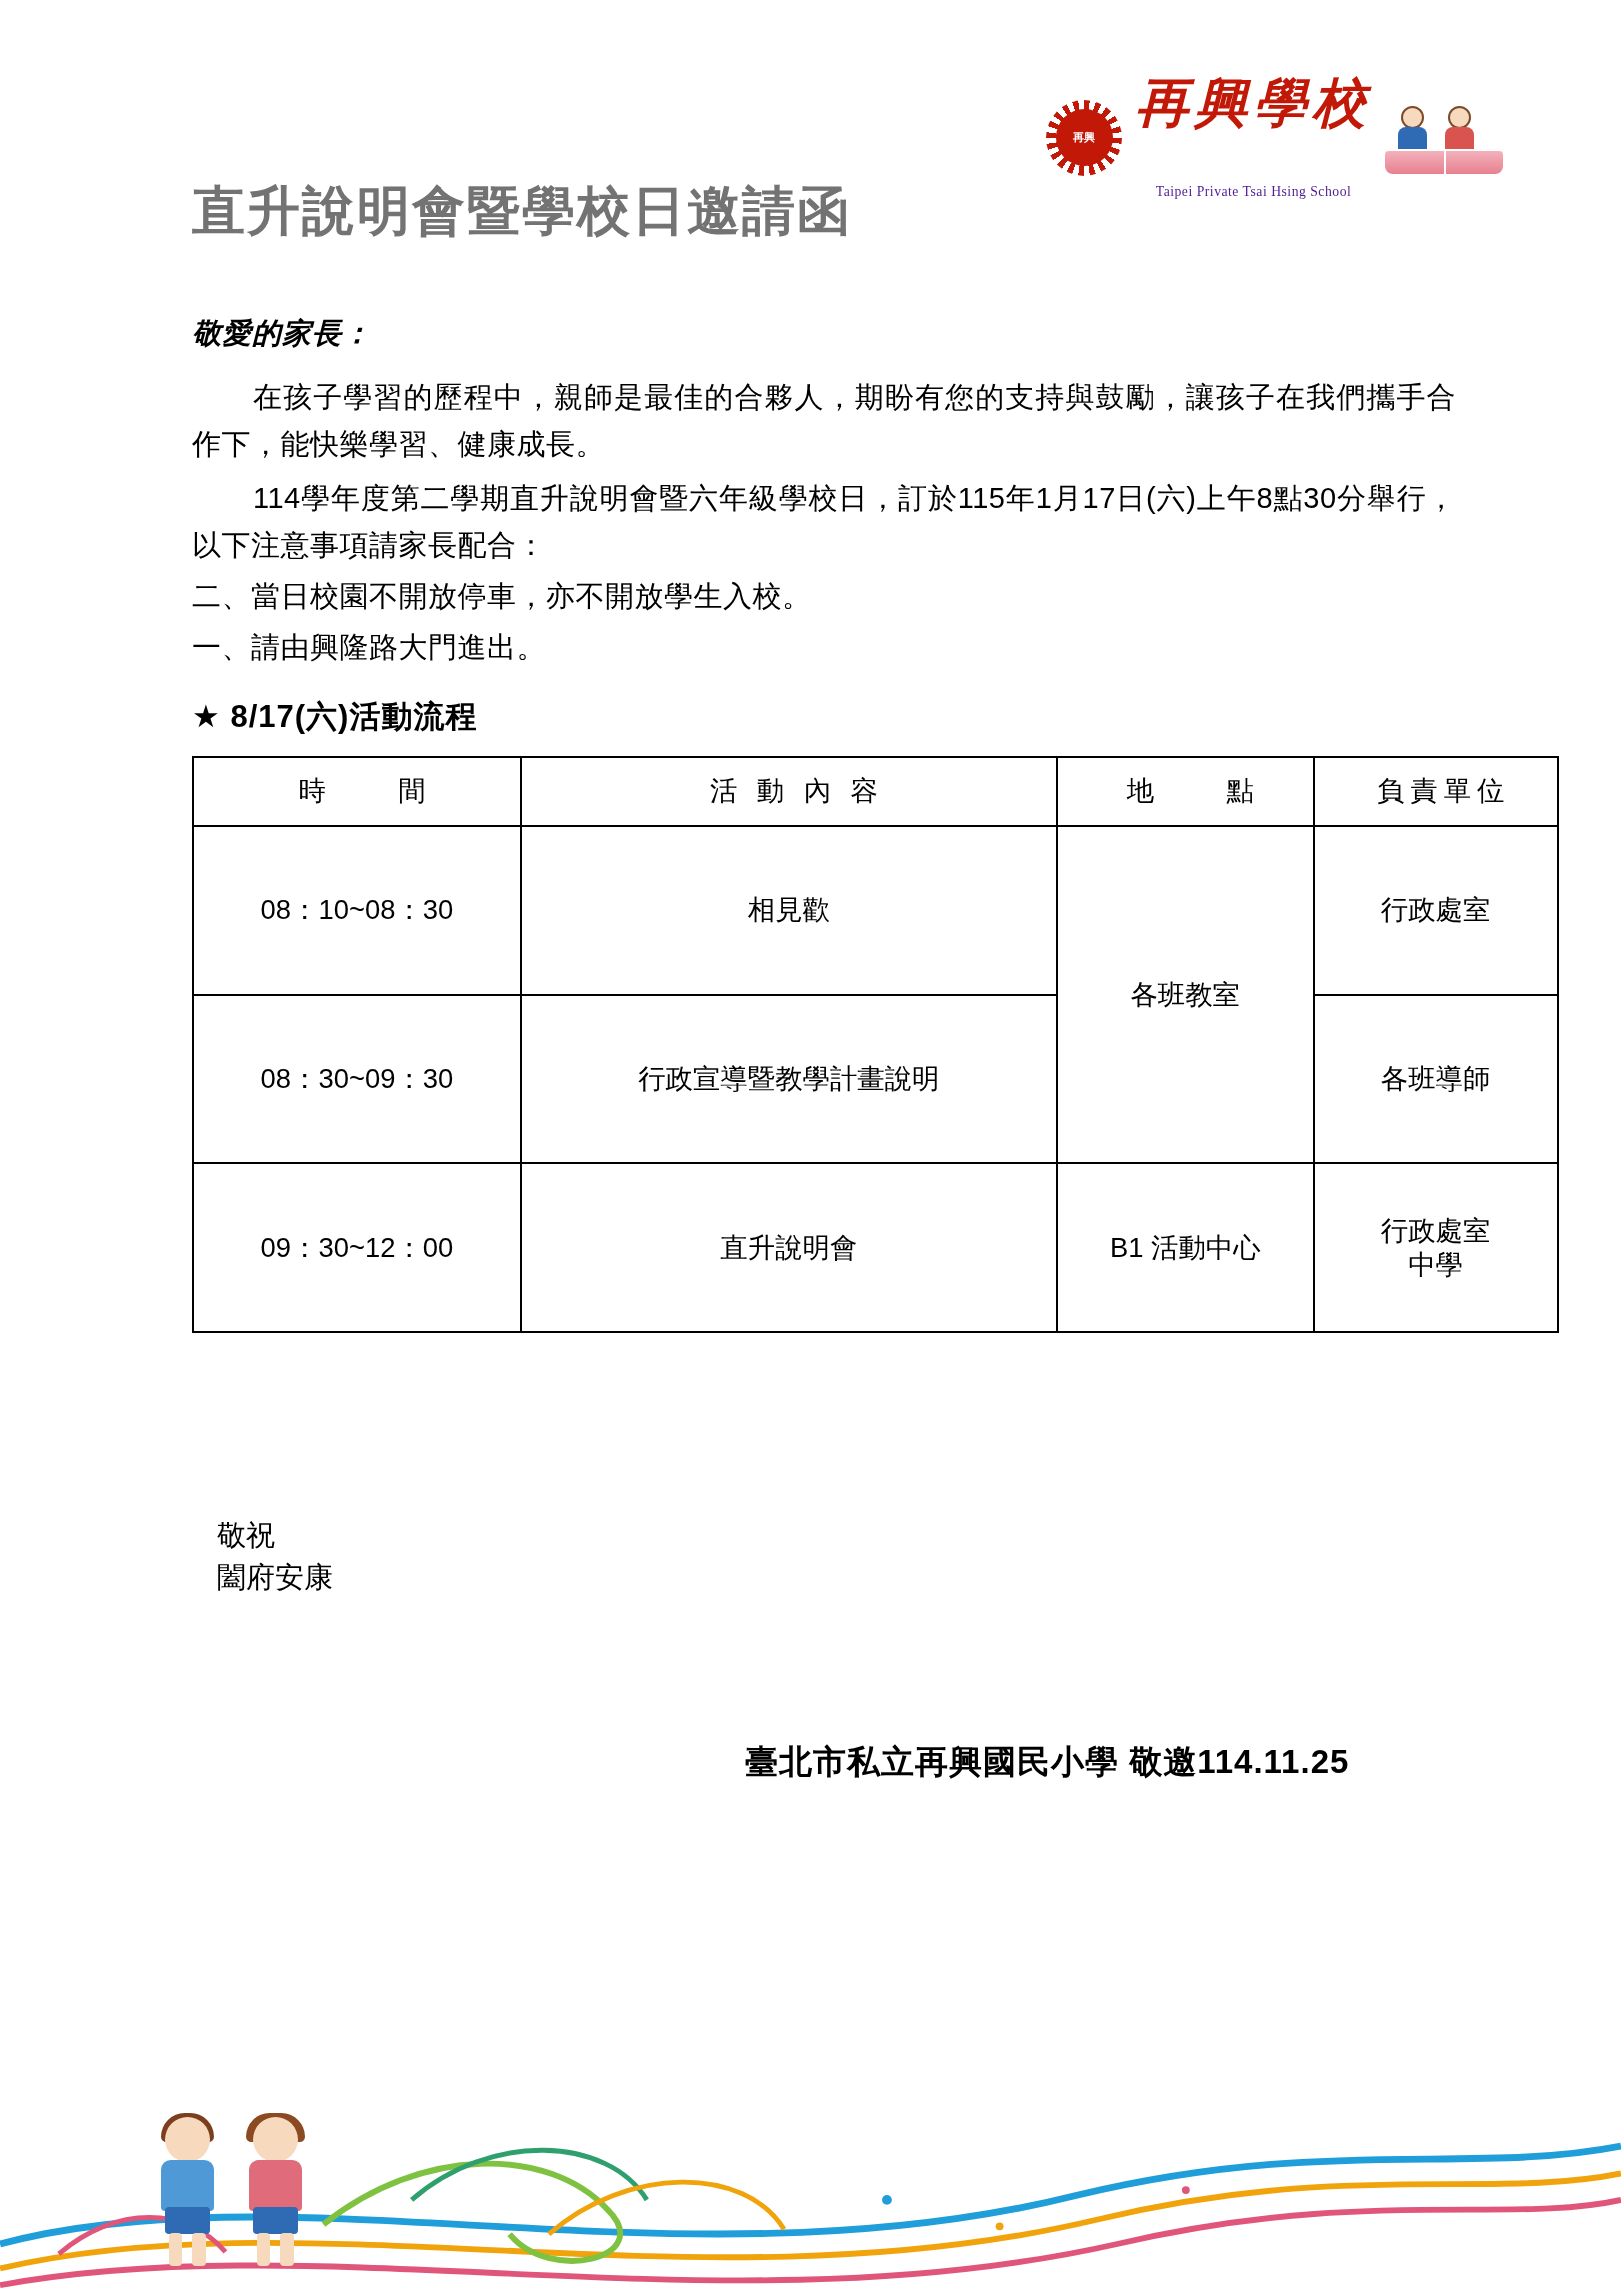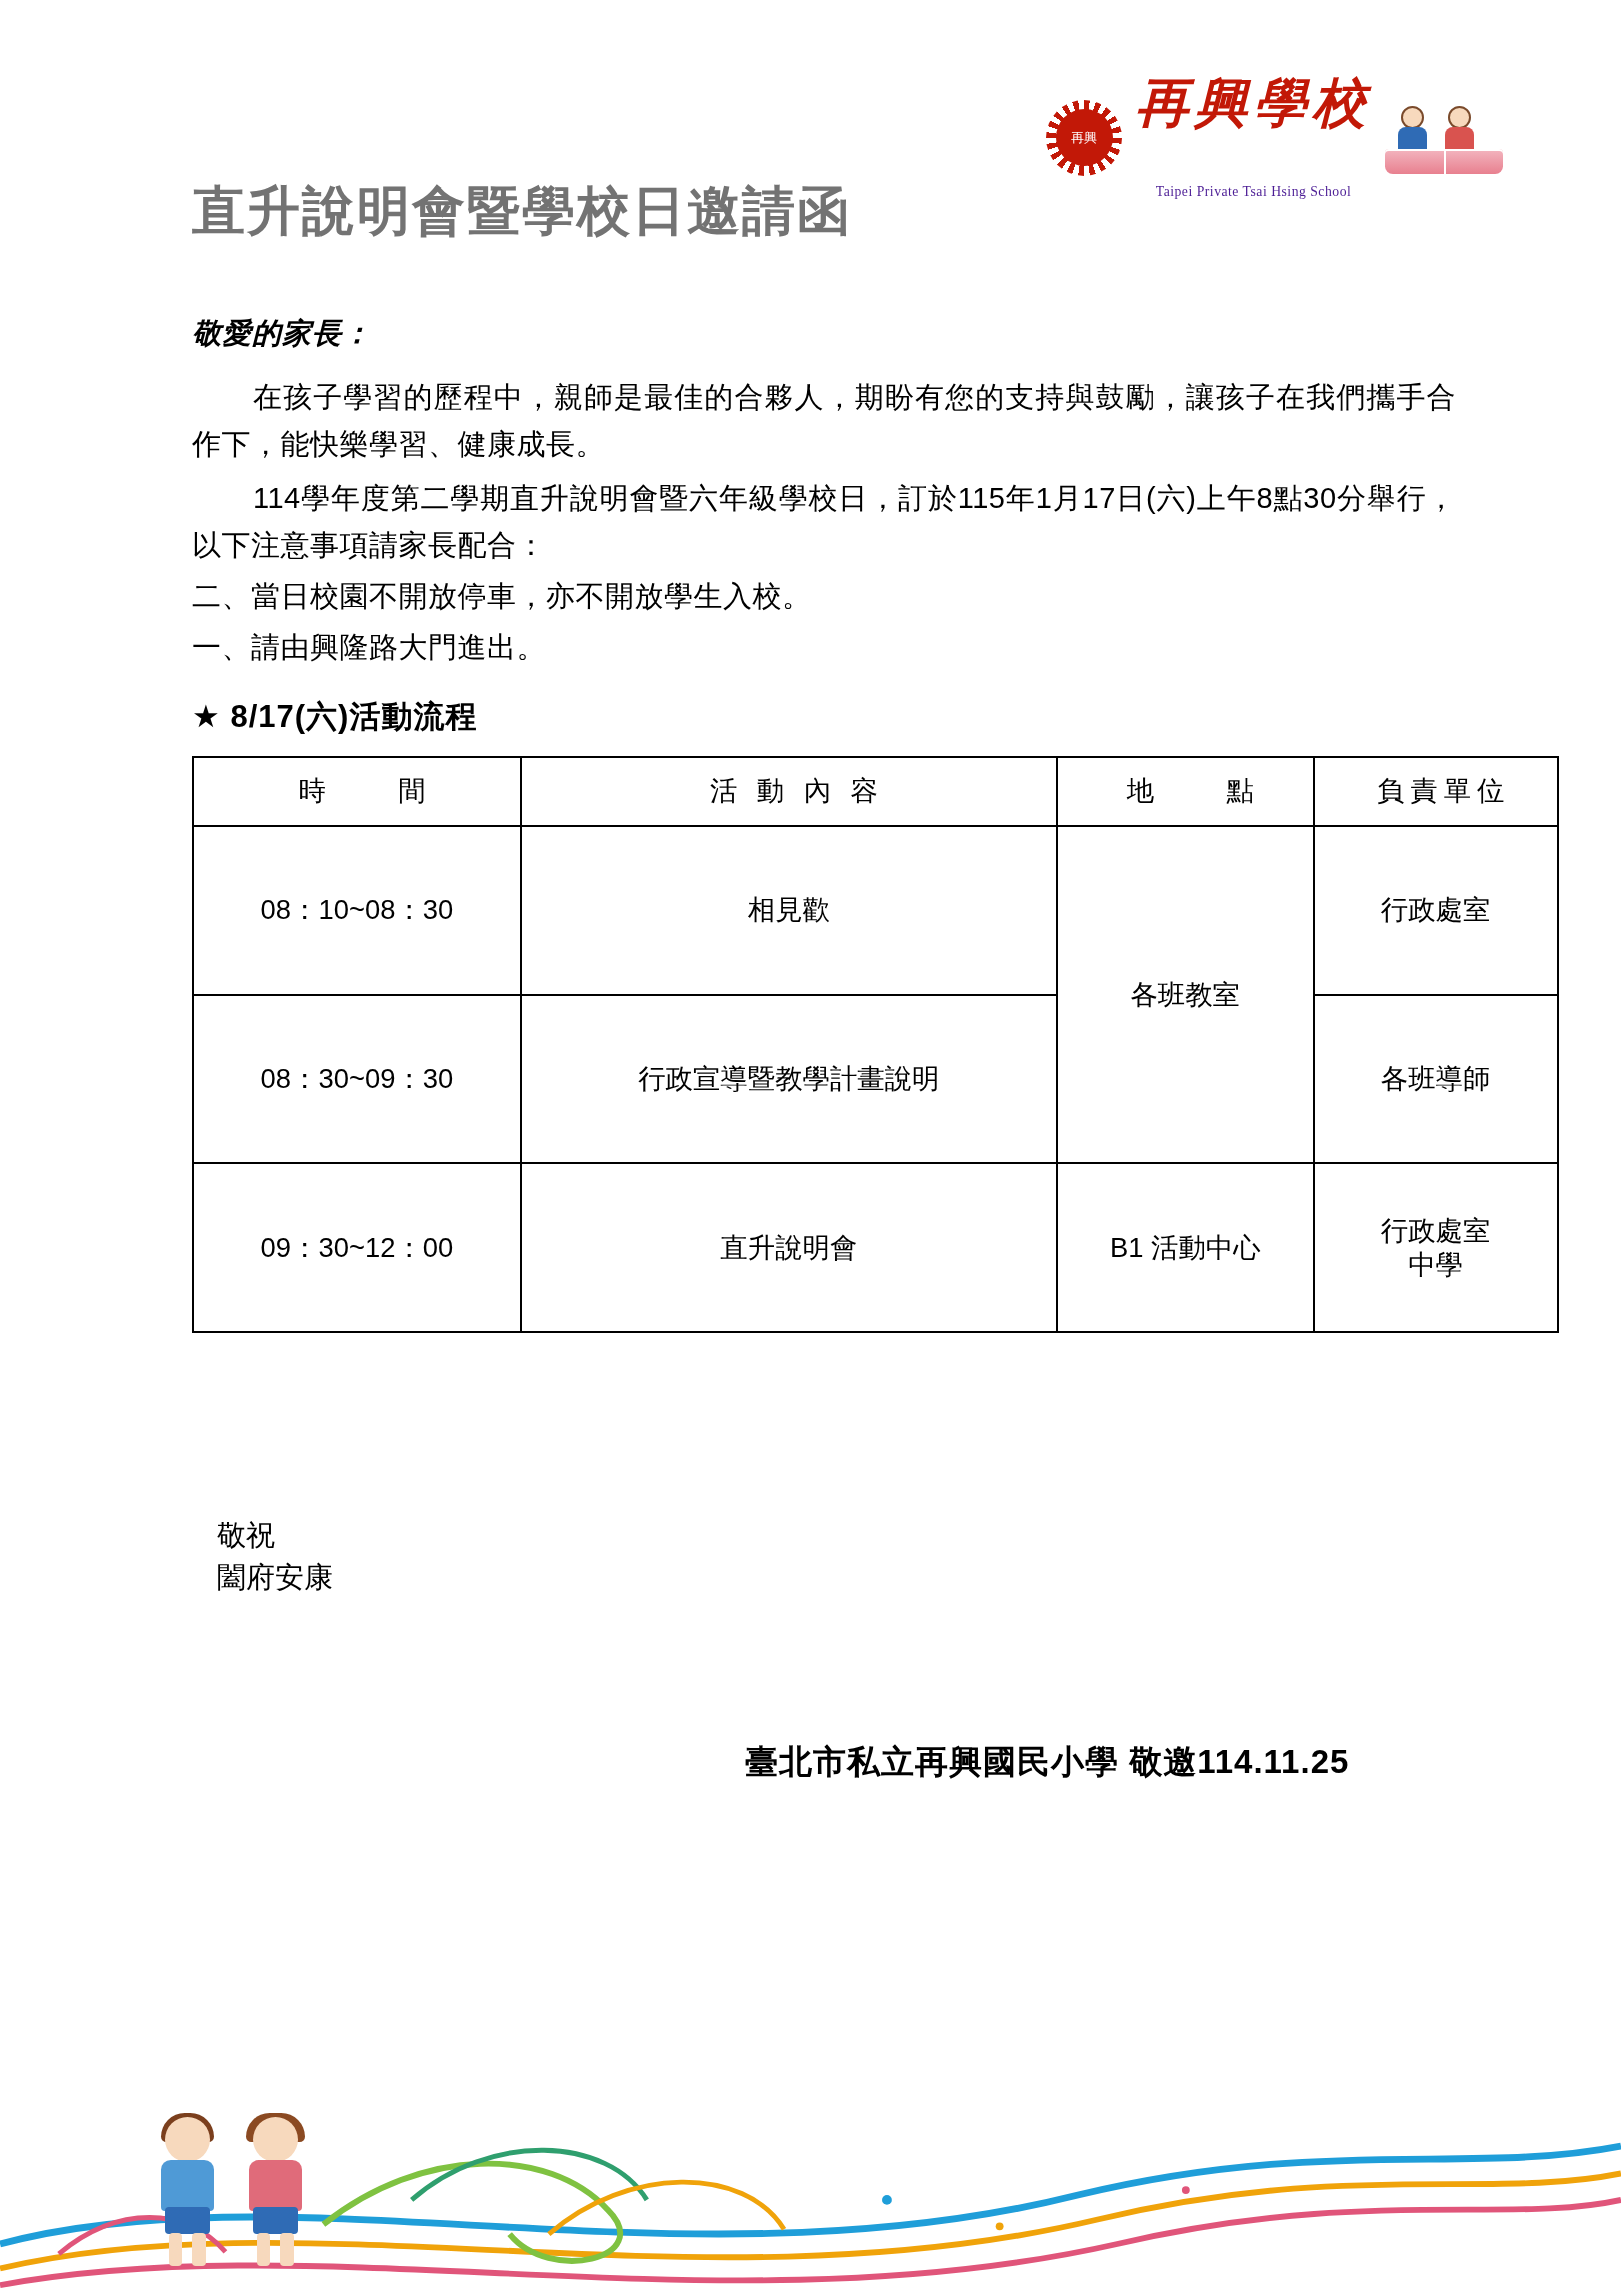--- a/index.html
+++ b/index.html
@@ -40,22 +40,22 @@
     content: "";
     position: absolute;
     width: 57px;
     height: 57px;
     border-radius: 50%;
     background: #c21807;
   }
   .gear-mark span {
     position: relative;
     color: #ffffff;
-    font-size: 13px;
-    font-weight: normal;
+    font-size: 11px;
+    font-weight: bold;
     letter-spacing: 0px;
     line-height: 1;
   }
   .brand-text {
     display: flex;
     flex-direction: column;
     align-items: center;
     justify-content: center;
     gap: 48px;
   }

